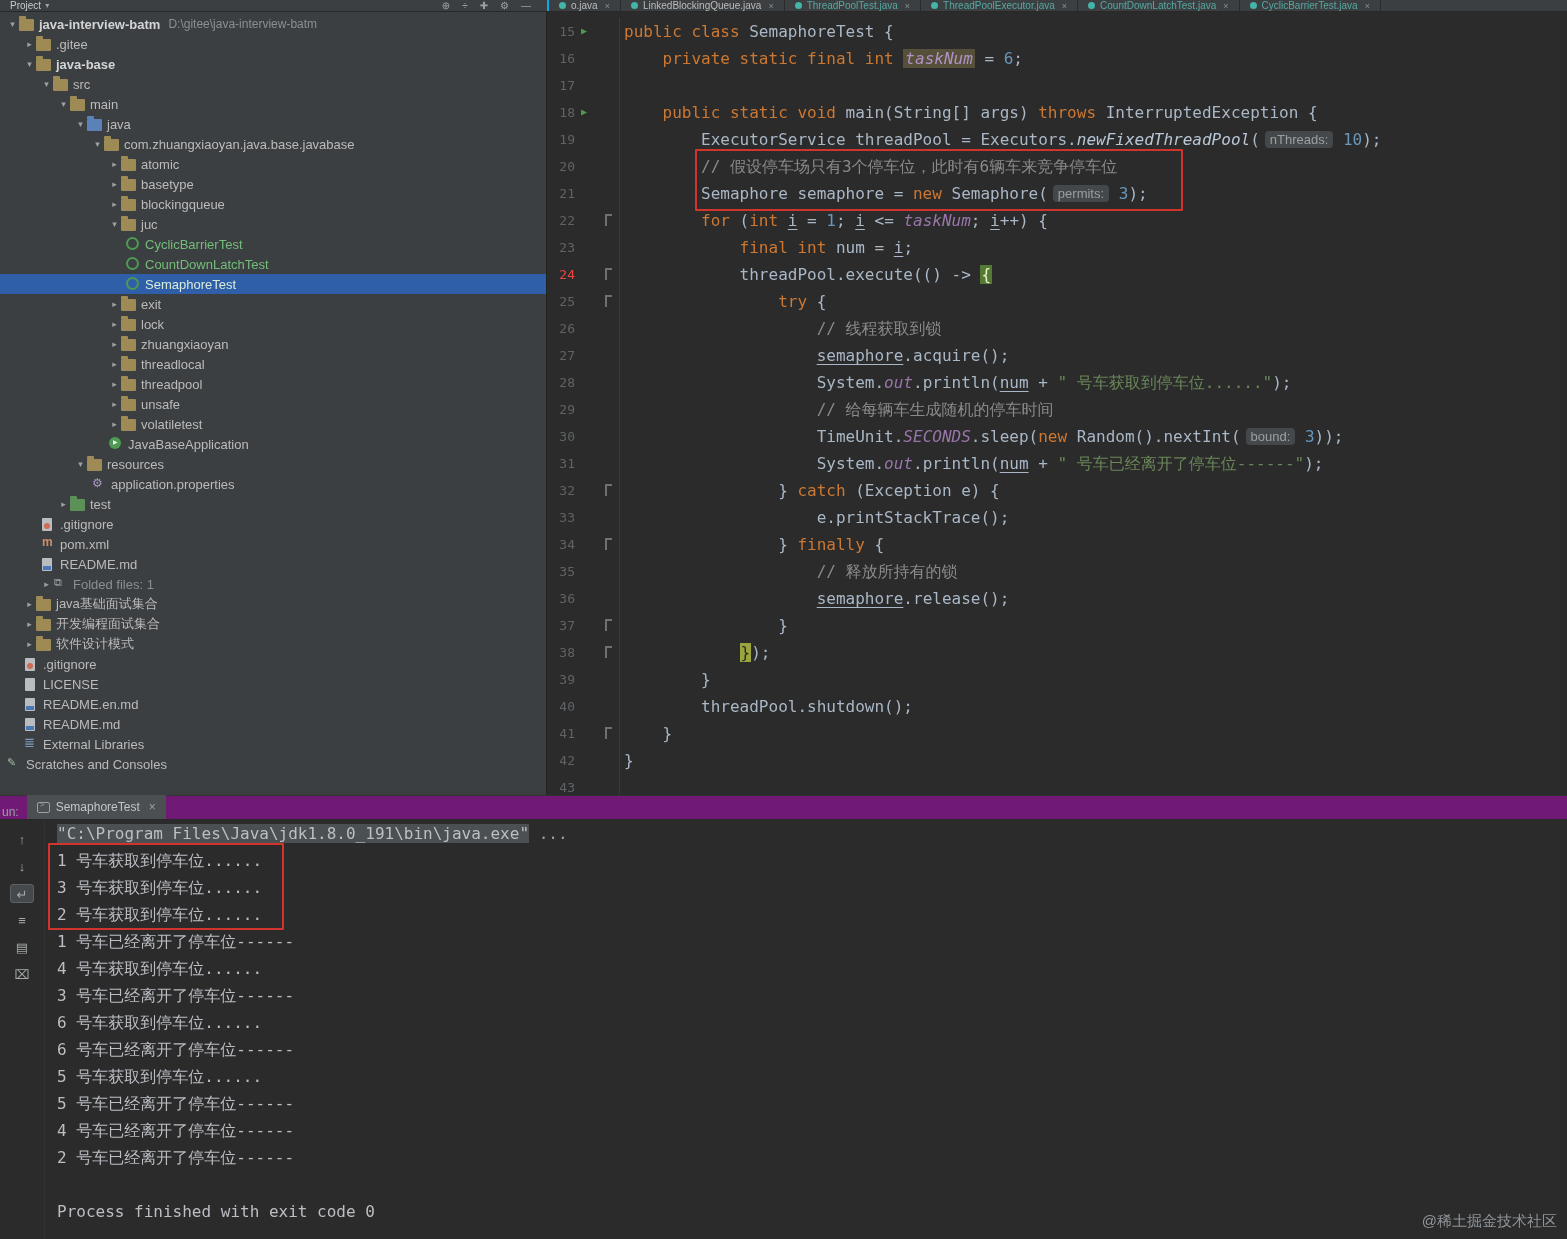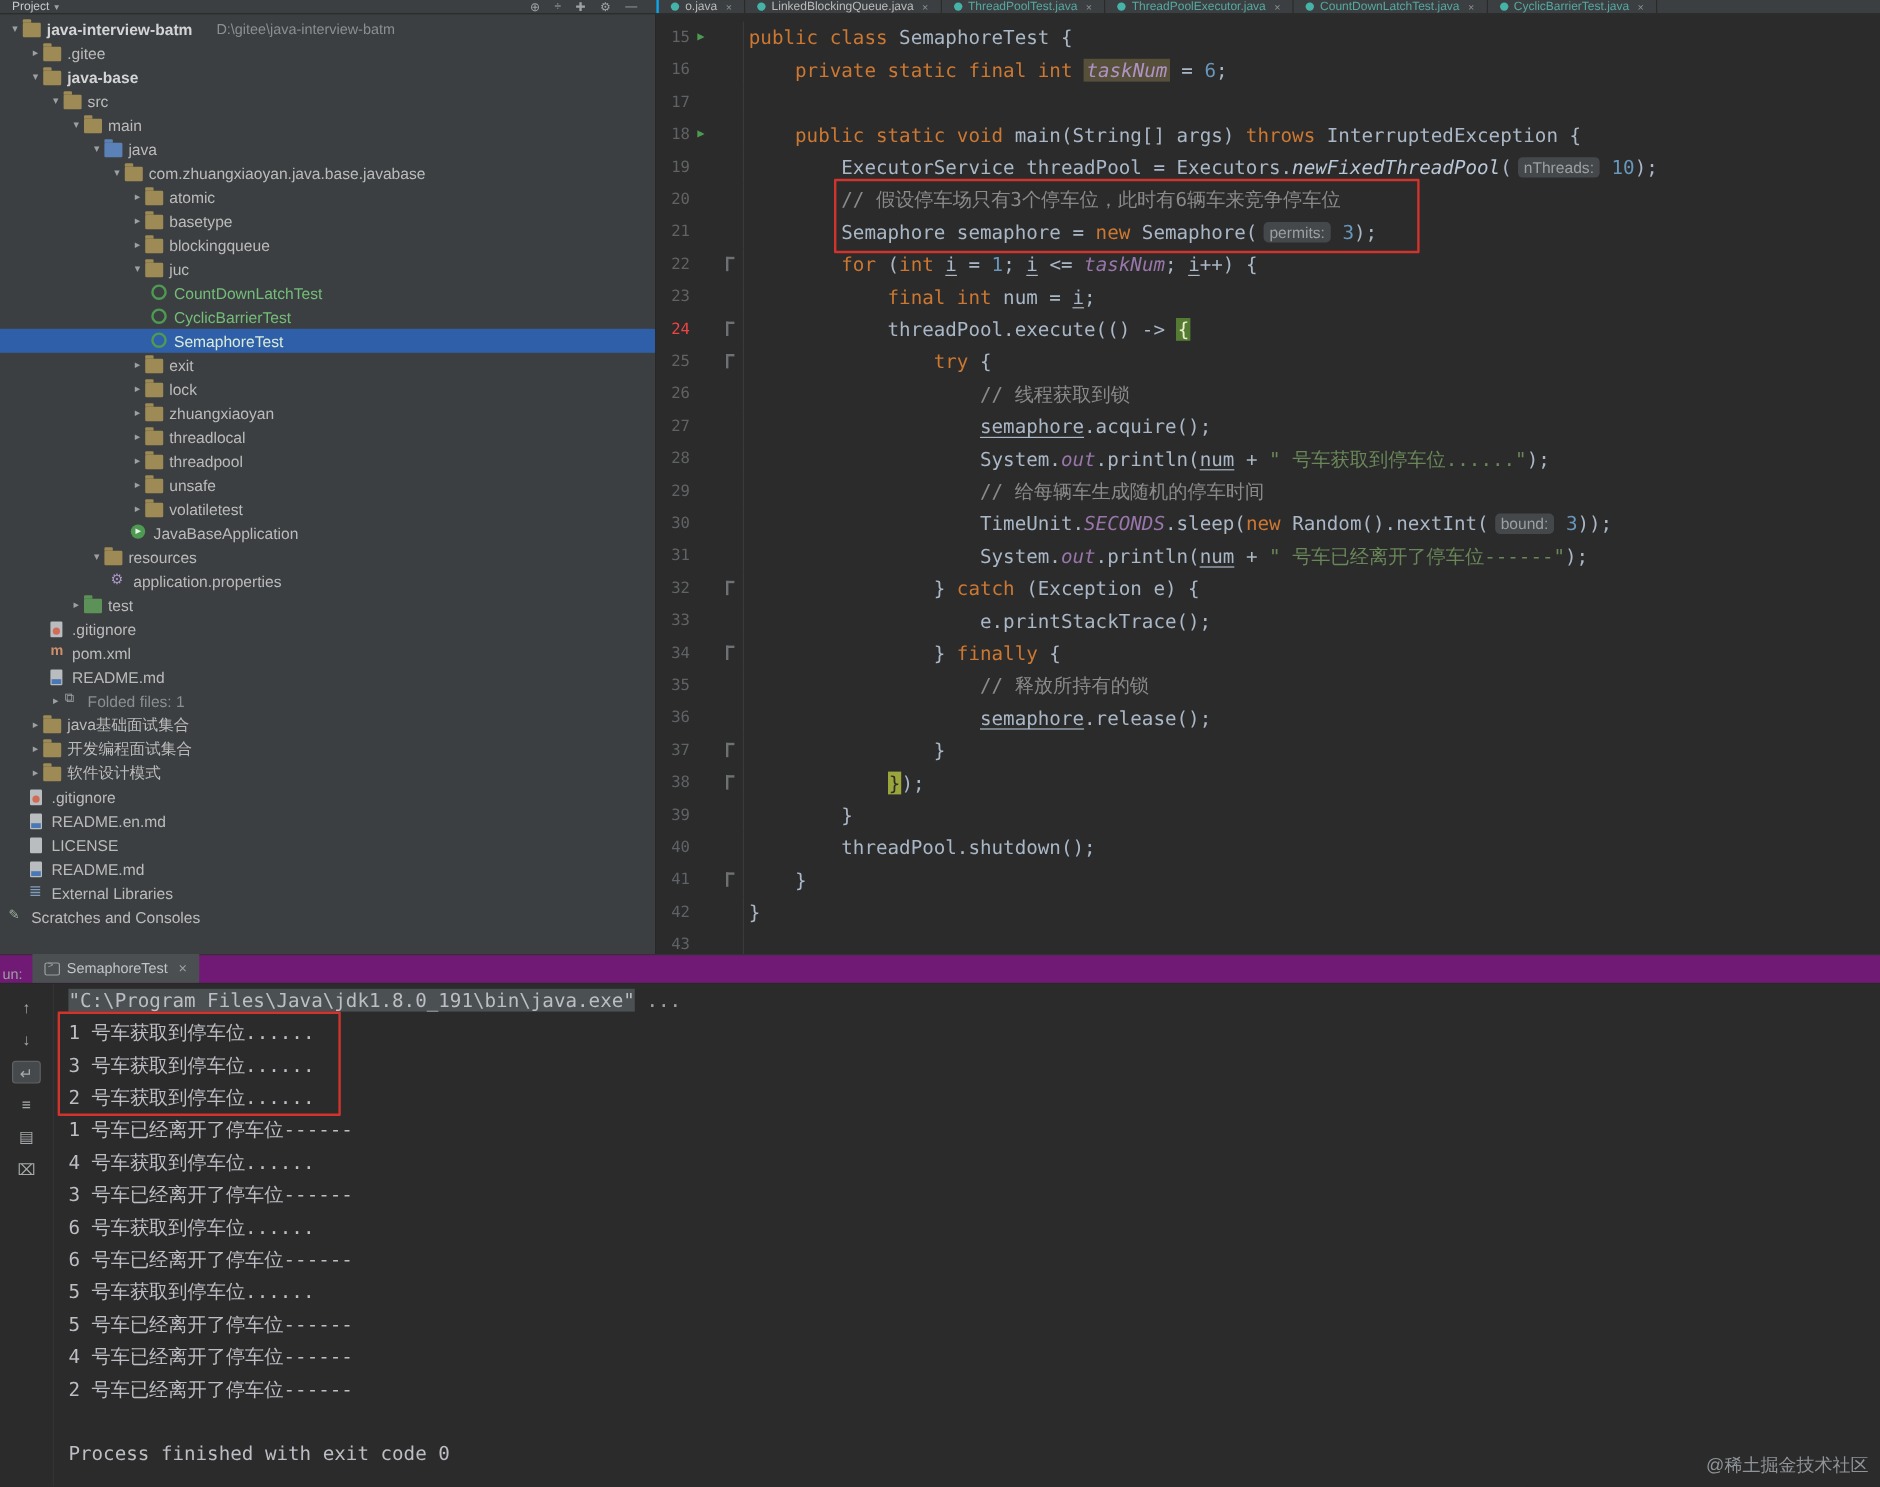--- a/index.html
+++ b/index.html
@@ -23,21 +23,21 @@
   
   .project{position:absolute;left:0;top:12px;width:547px;height:783px;background:#3c3f41;border-right:1px solid #232323;overflow:hidden;padding-top:2px}
   .trow{height:20px;display:flex;align-items:center;font-size:13px;color:#bbbbbb;white-space:nowrap;cursor:default}
   .trow.sel{background:#2e5fa8}
   .trow.bold .lab{font-weight:bold;color:#d2d4d6}
   .trow.added .lab{color:#73bd79}
   .trow.sel .lab{color:#d9ecd9}
   .trow.dim .lab{color:#8c8f91}
   .arrow{width:13px;flex:none;color:#9da0a2;font-size:9px;text-align:center}
   .lab{margin-left:0}
-  .hint{color:#8c8f91;margin-left:20px;font-size:12px}
+  .hint{color:#8c8f91;margin-left:8px;font-size:12px}
   .ticon{width:15px;height:12px;margin-right:5px;position:relative;flex:none}
   .ticon.folder,.ticon.folder-java,.ticon.folder-res,.ticon.folder-test{background:#9d8a55;border-radius:1px;margin-top:1px}
   .ticon.folder::before,.ticon.folder-java::before,.ticon.folder-res::before,.ticon.folder-test::before{content:"";position:absolute;top:-3px;left:0;width:7px;height:3px;background:inherit;border-radius:1px 1px 0 0}
   .ticon.folder-java{background:#5a82b8}
   .ticon.folder-test{background:#5c9157}
   .ticon.class::before{content:"";position:absolute;left:1px;top:-1px;width:9px;height:9px;border-radius:50%;border:2px solid #4e9a52}
   .ticon.app::before{content:"";position:absolute;left:1px;top:-1px;width:12px;height:12px;border-radius:50%;background:#4e9a52}
   .ticon.app::after{content:"▶";position:absolute;left:5px;top:0;font-size:6px;color:#eaf4ea}
   .ticon.gear::before{content:"⚙";position:absolute;left:1px;top:-2px;font-size:12px;color:#ab96c8}
   .ticon.maven::before{content:"m";position:absolute;left:2px;top:-3px;font-size:12px;font-weight:bold;color:#cf8e6d}
@@ -200,25 +200,25 @@
           <span class="ticon folder"></span>
           <span class="lab">blockingqueue</span>
         </div>
         <div class="trow" style="padding-left: 108px;">
           <span class="arrow">▾</span>
           <span class="ticon folder"></span>
           <span class="lab">juc</span>
         </div>
         <div class="trow added" style="padding-left: 125px;">
           <span class="ticon class"></span>
-          <span class="lab">CountDownLatchTest</span>
+          <span class="lab">CyclicBarrierTest</span>
         </div>
         <div class="trow added" style="padding-left: 125px;">
           <span class="ticon class"></span>
-          <span class="lab">CyclicBarrierTest</span>
+          <span class="lab">CountDownLatchTest</span>
         </div>
         <div class="trow sel added" style="padding-left: 125px;">
           <span class="ticon class"></span>
           <span class="lab">SemaphoreTest</span>
         </div>
         <div class="trow" style="padding-left: 108px;">
           <span class="arrow">▸</span>
           <span class="ticon folder"></span>
           <span class="lab">exit</span>
         </div>
@@ -300,26 +300,26 @@
         <div class="trow" style="padding-left: 23px;">
           <span class="arrow">▸</span>
           <span class="ticon folder"></span>
           <span class="lab">软件设计模式</span>
         </div>
         <div class="trow" style="padding-left: 23px;">
           <span class="ticon git"></span>
           <span class="lab">.gitignore</span>
         </div>
         <div class="trow" style="padding-left: 23px;">
+          <span class="ticon doc"></span>
+          <span class="lab">LICENSE</span>
+        </div>
+        <div class="trow" style="padding-left: 23px;">
           <span class="ticon md"></span>
           <span class="lab">README.en.md</span>
-        </div>
-        <div class="trow" style="padding-left: 23px;">
-          <span class="ticon doc"></span>
-          <span class="lab">LICENSE</span>
         </div>
         <div class="trow" style="padding-left: 23px;">
           <span class="ticon md"></span>
           <span class="lab">README.md</span>
         </div>
         <div class="trow" style="padding-left: 23px;">
           <span class="ticon lib"></span>
           <span class="lab">External Libraries</span>
         </div>
         <div class="trow" style="padding-left: 6px;">

